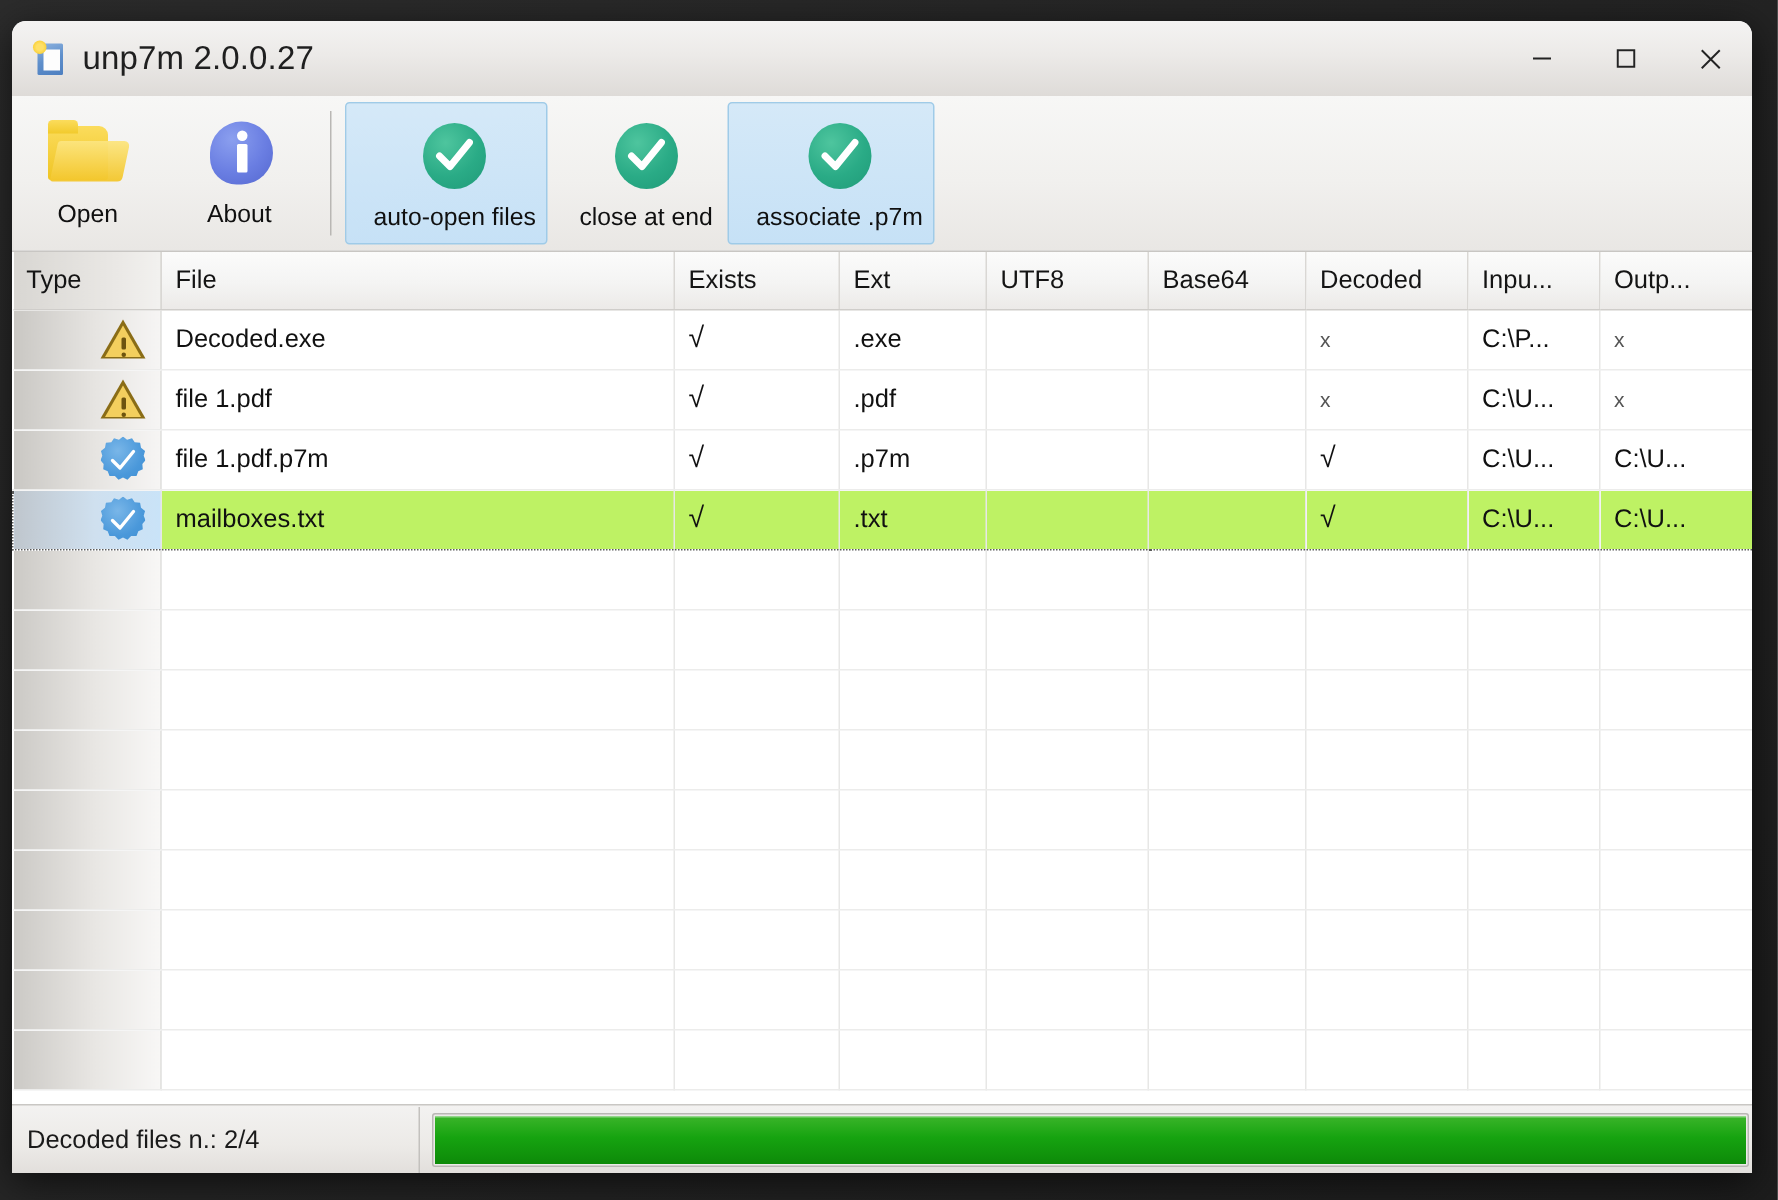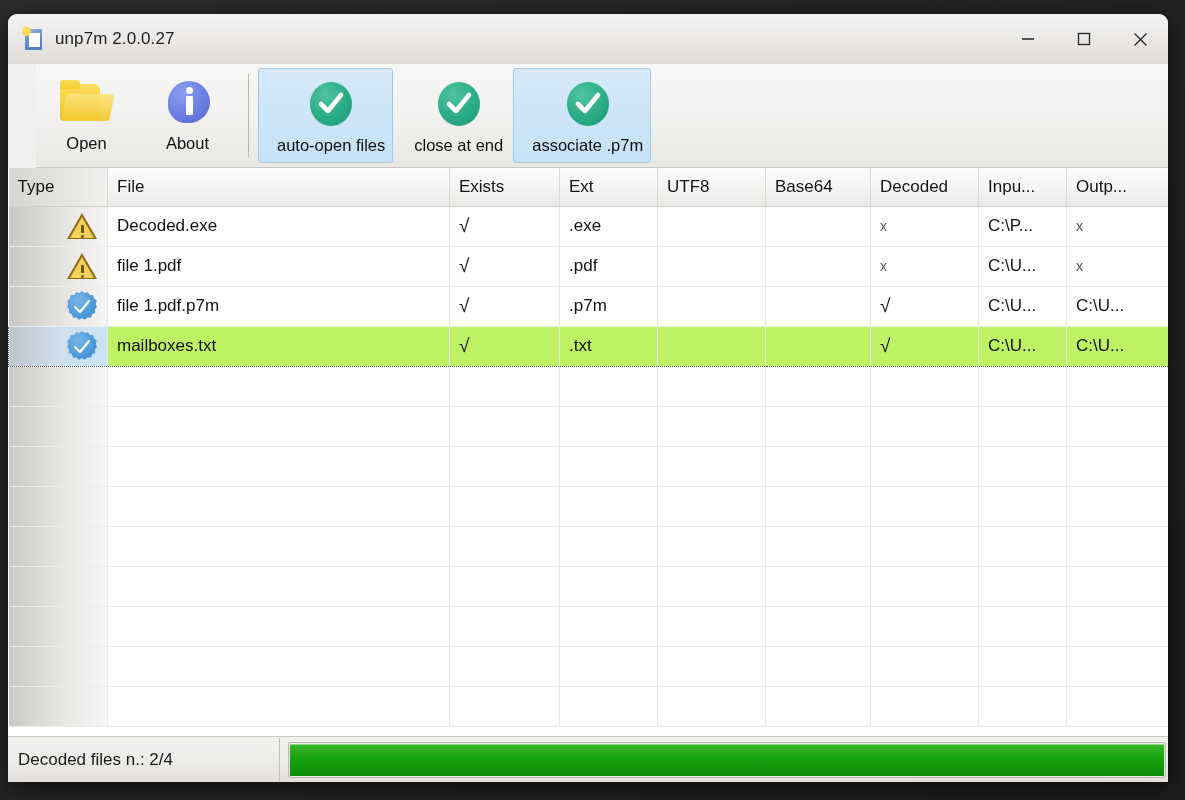--- a/index.html
+++ b/index.html
@@ -57,21 +57,21 @@
     width: 11px; height: 14px;
     background: #fdfdfd;
   }
   .app-icon .star {
     position: absolute; left: 0px; top: 0px;
     width: 9px; height: 9px;
     background: radial-gradient(circle,#ffe066 35%,#f6c518 100%);
     border-radius: 50%;
   }
   .title-text {
-    font-size: 17px;
+    font-size: 22px;
     color: #1f1f1f;
     letter-spacing: .1px;
     white-space: nowrap;
   }
   .win-controls {
     position: absolute;
     right: 0; top: 0;
     height: 50px;
     display: flex;
   }
@@ -85,21 +85,20 @@
 
   
   .toolbar {
     height: 104px;
     flex: 0 0 auto;
     background: linear-gradient(180deg,#f7f7f6 0%,#f1f0ee 55%,#e9e7e4 100%);
     display: flex;
     align-items: stretch;
     position: relative;
     border-bottom: 1px solid #c8c6c3;
-    margin-left: 28px;
   }
   .tb-btn {
     width: 101px;
     display: flex;
     flex-direction: column;
     align-items: center;
     justify-content: flex-start;
     padding-top: 12px;
     cursor: default;
     border: 1px solid transparent;

